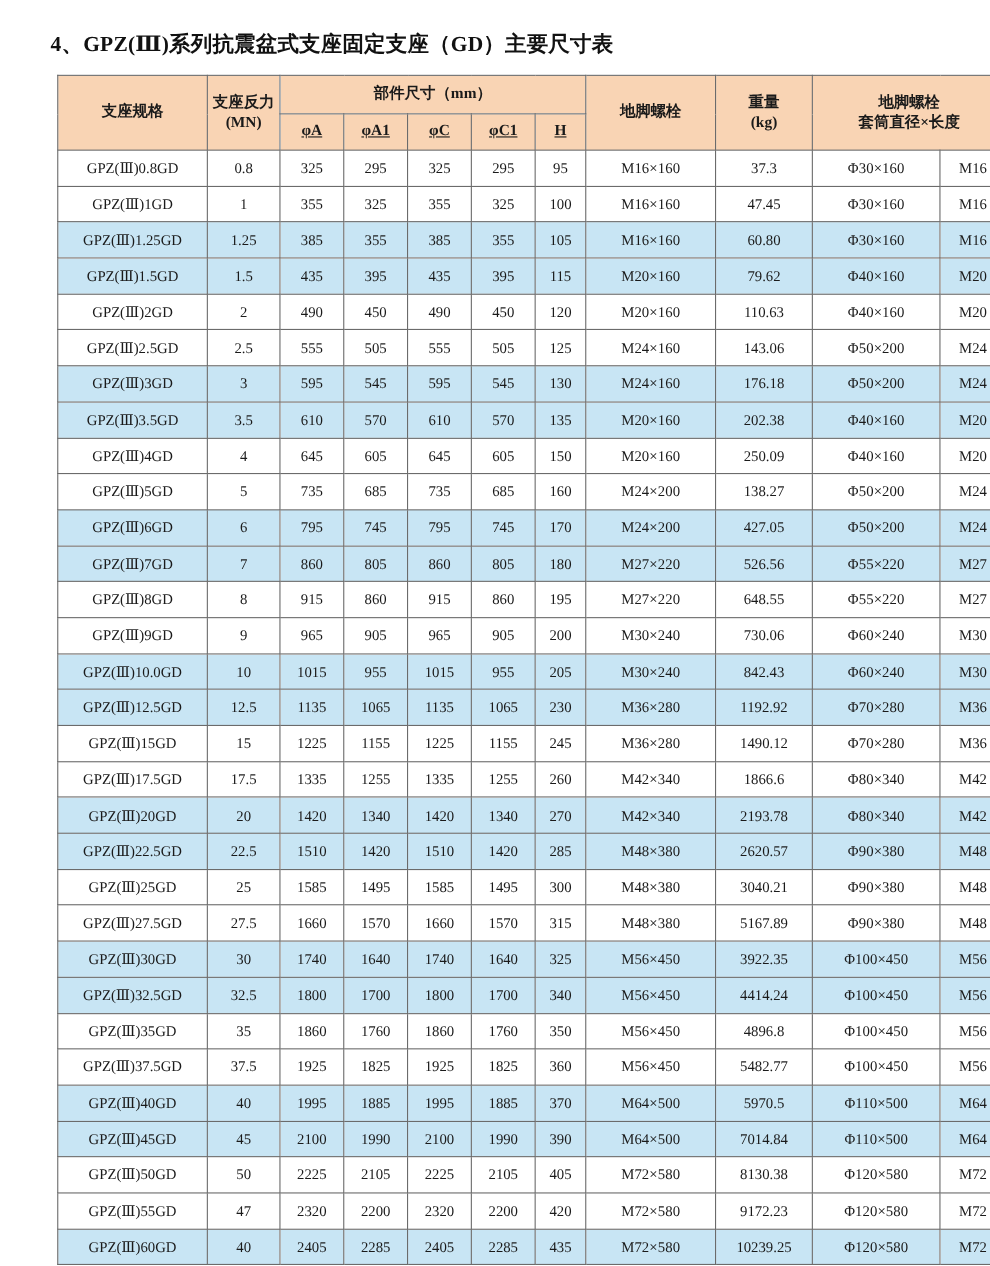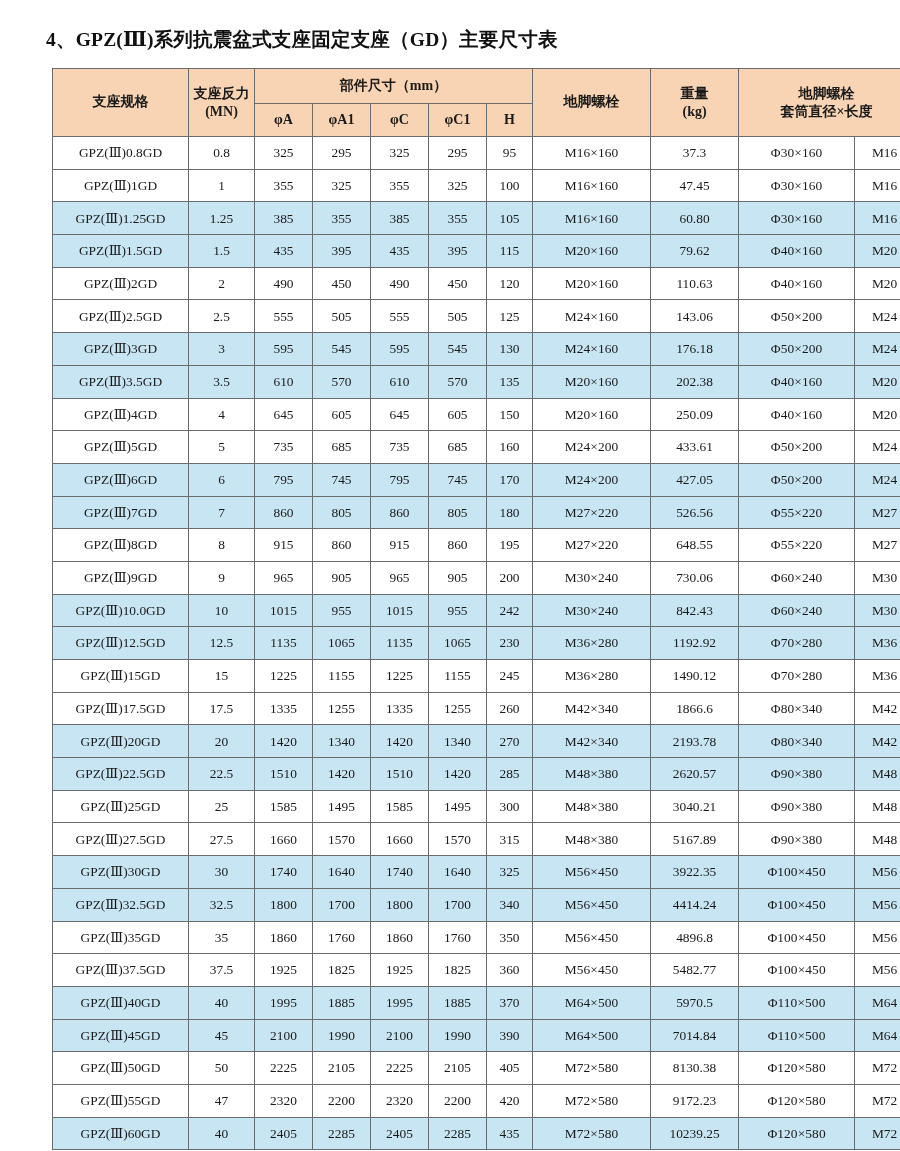--- a/index.html
+++ b/index.html
@@ -61,21 +61,21 @@
   }
 
   table.spec thead th {
     background: #f9d4b4;
     font-weight: bold;
     color: #1a1a1a;
     font-size: 14px;
   }
 
   thead th.h-main { height: 34px; }
-  thead th.h-sub  { height: 32px; }
+  thead th.h-sub  { height: 32px; text-decoration: underline; }
 
   .hdr2 {
     display: block;
     line-height: 1.22;
   }
   .hdr2 .l1 { display: block; }
   .hdr2 .l2 { display: block; text-align: center; }
 
   tbody td { height: 31.7px; }
 
@@ -274,21 +274,21 @@
           </tr>
           <tr class="band-white">
             <td class="cell-spec">GPZ(Ⅲ)5GD</td>
             <td class="cell-reaction">5</td>
             <td class="cell-a">735</td>
             <td class="cell-a1">685</td>
             <td class="cell-c">735</td>
             <td class="cell-c1">685</td>
             <td class="cell-h">160</td>
             <td class="cell-bolt">M24×200</td>
-            <td class="cell-weight">433.61</td>
+            <td class="cell-weight">138.27</td>
             <td class="cell-sleeve">Φ50×200</td>
             <td class="cell-msize">M24</td>
           </tr>
           <tr class="band-blue">
             <td class="cell-spec">GPZ(Ⅲ)6GD</td>
             <td class="cell-reaction">6</td>
             <td class="cell-a">795</td>
             <td class="cell-a1">745</td>
             <td class="cell-c">795</td>
             <td class="cell-c1">745</td>
@@ -337,21 +337,21 @@
             <td class="cell-sleeve">Φ60×240</td>
             <td class="cell-msize">M30</td>
           </tr>
           <tr class="band-blue">
             <td class="cell-spec">GPZ(Ⅲ)10.0GD</td>
             <td class="cell-reaction">10</td>
             <td class="cell-a">1015</td>
             <td class="cell-a1">955</td>
             <td class="cell-c">1015</td>
             <td class="cell-c1">955</td>
-            <td class="cell-h">242</td>
+            <td class="cell-h">205</td>
             <td class="cell-bolt">M30×240</td>
             <td class="cell-weight">842.43</td>
             <td class="cell-sleeve">Φ60×240</td>
             <td class="cell-msize">M30</td>
           </tr>
           <tr class="band-blue">
             <td class="cell-spec">GPZ(Ⅲ)12.5GD</td>
             <td class="cell-reaction">12.5</td>
             <td class="cell-a">1135</td>
             <td class="cell-a1">1065</td>

